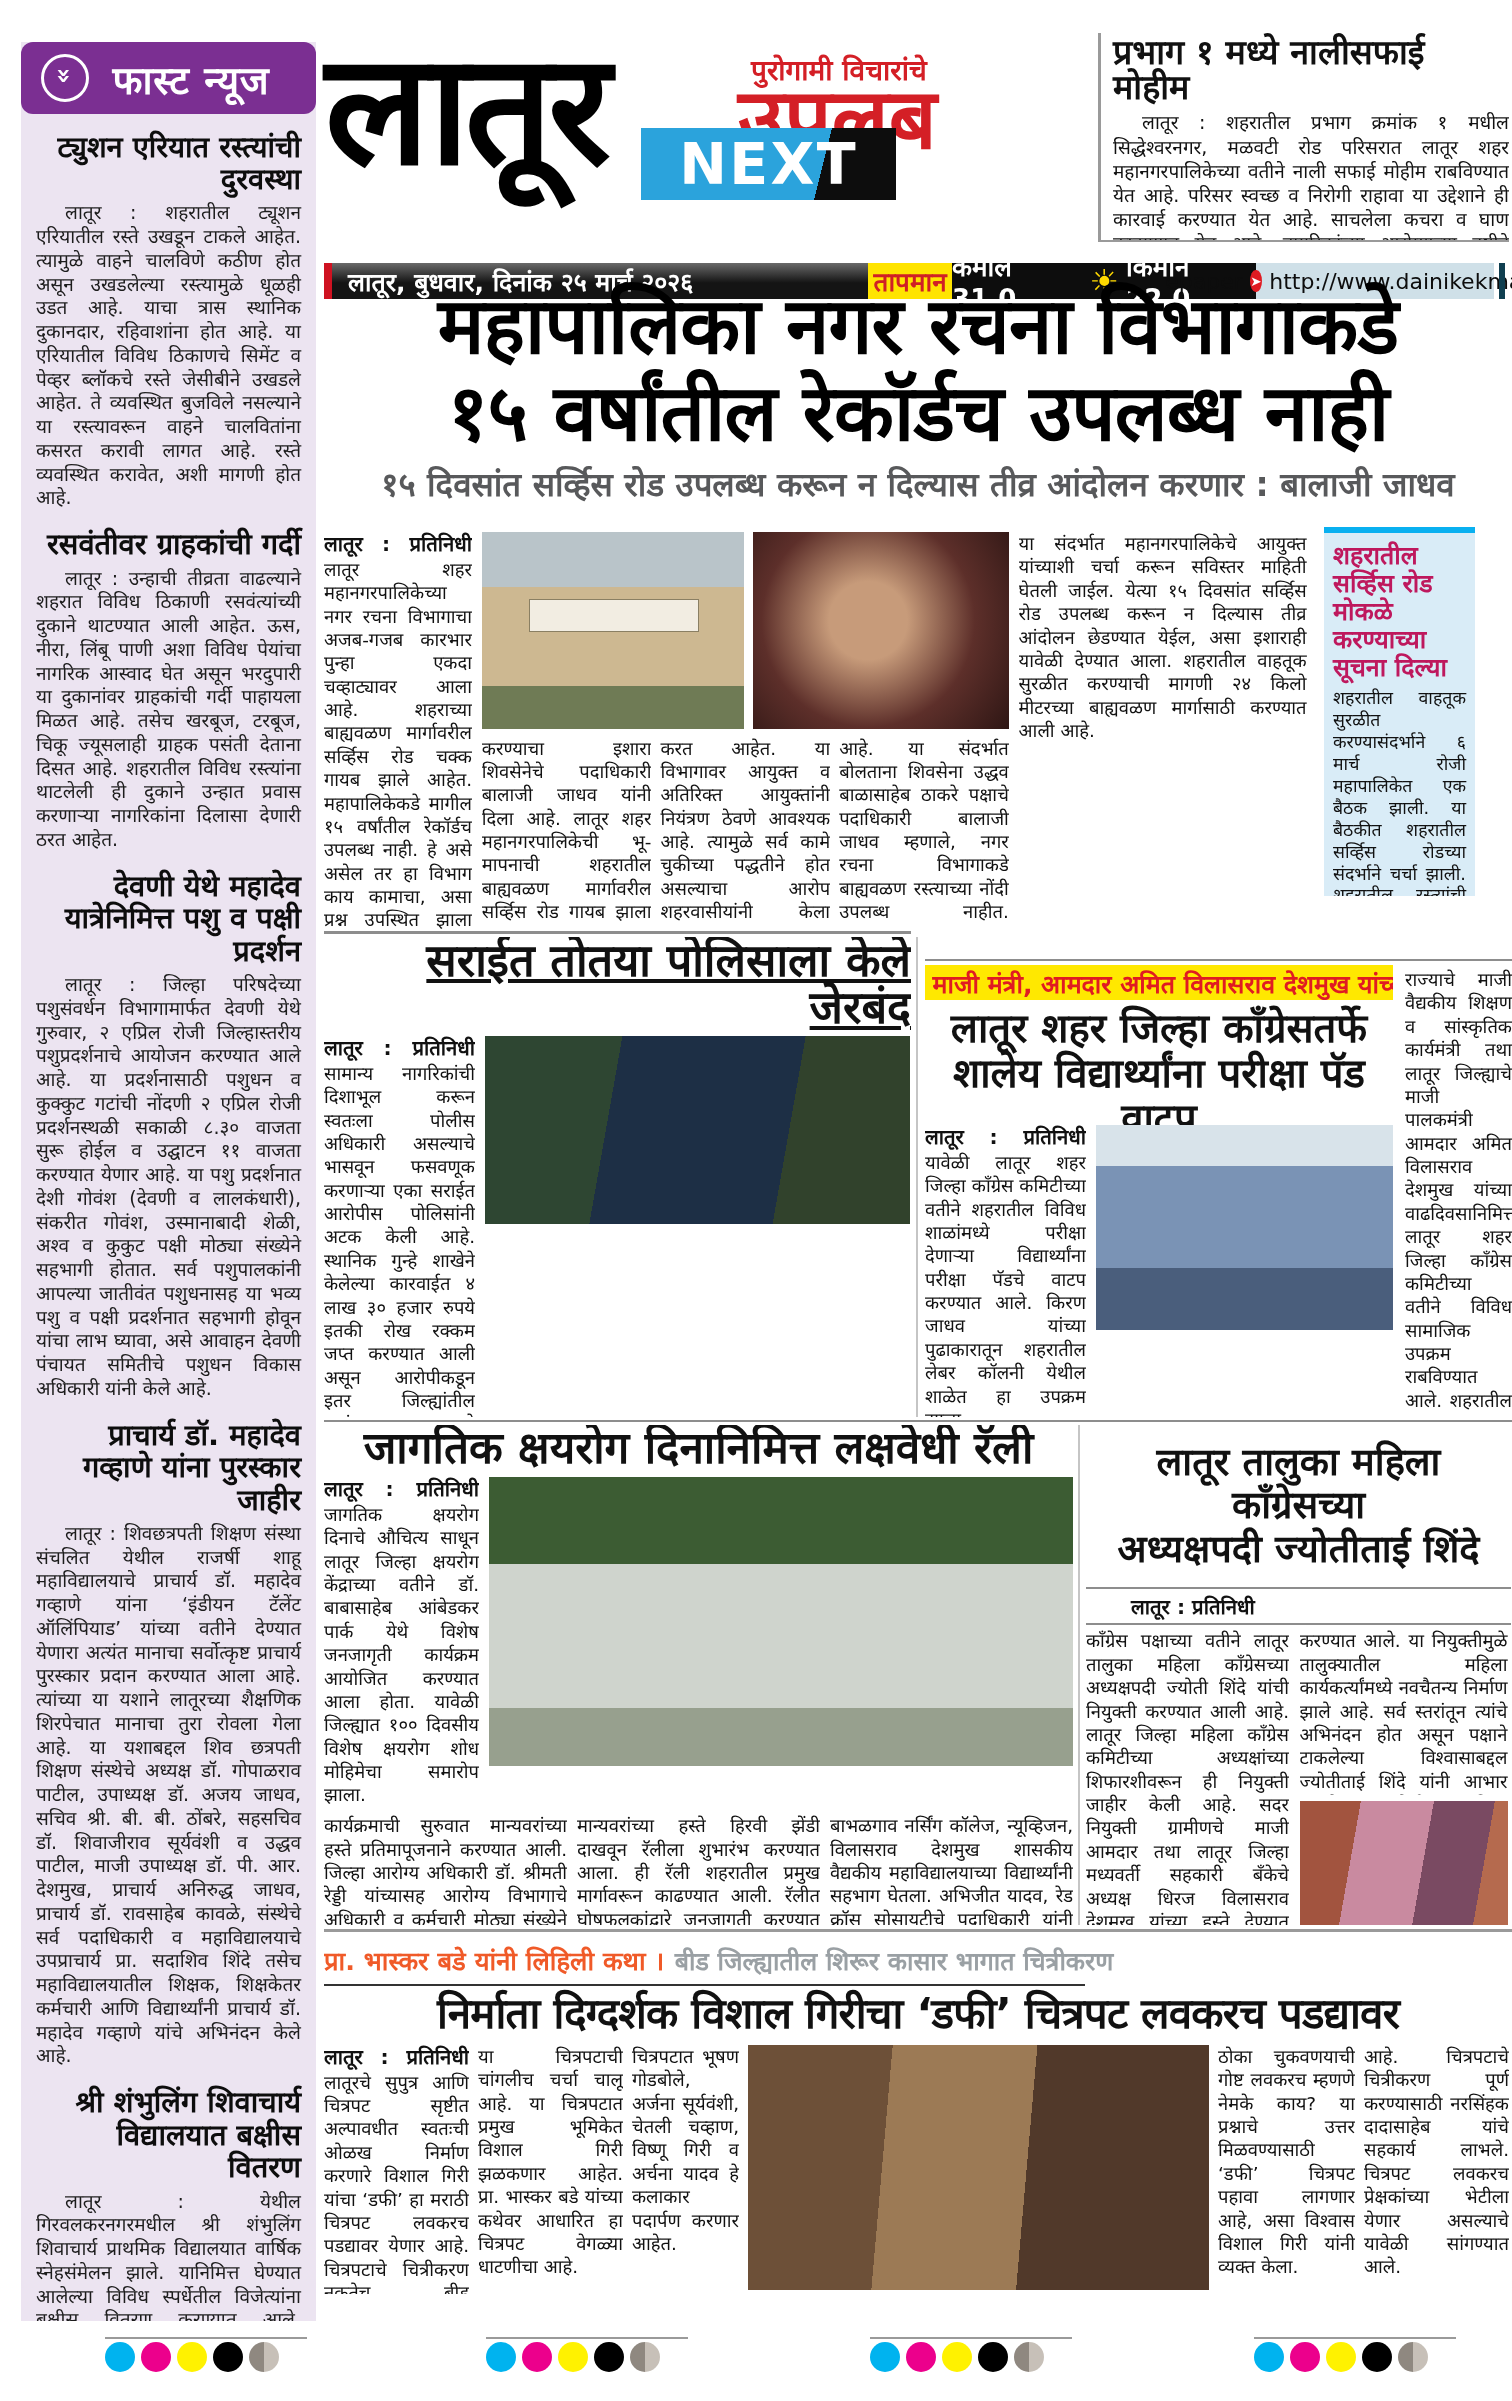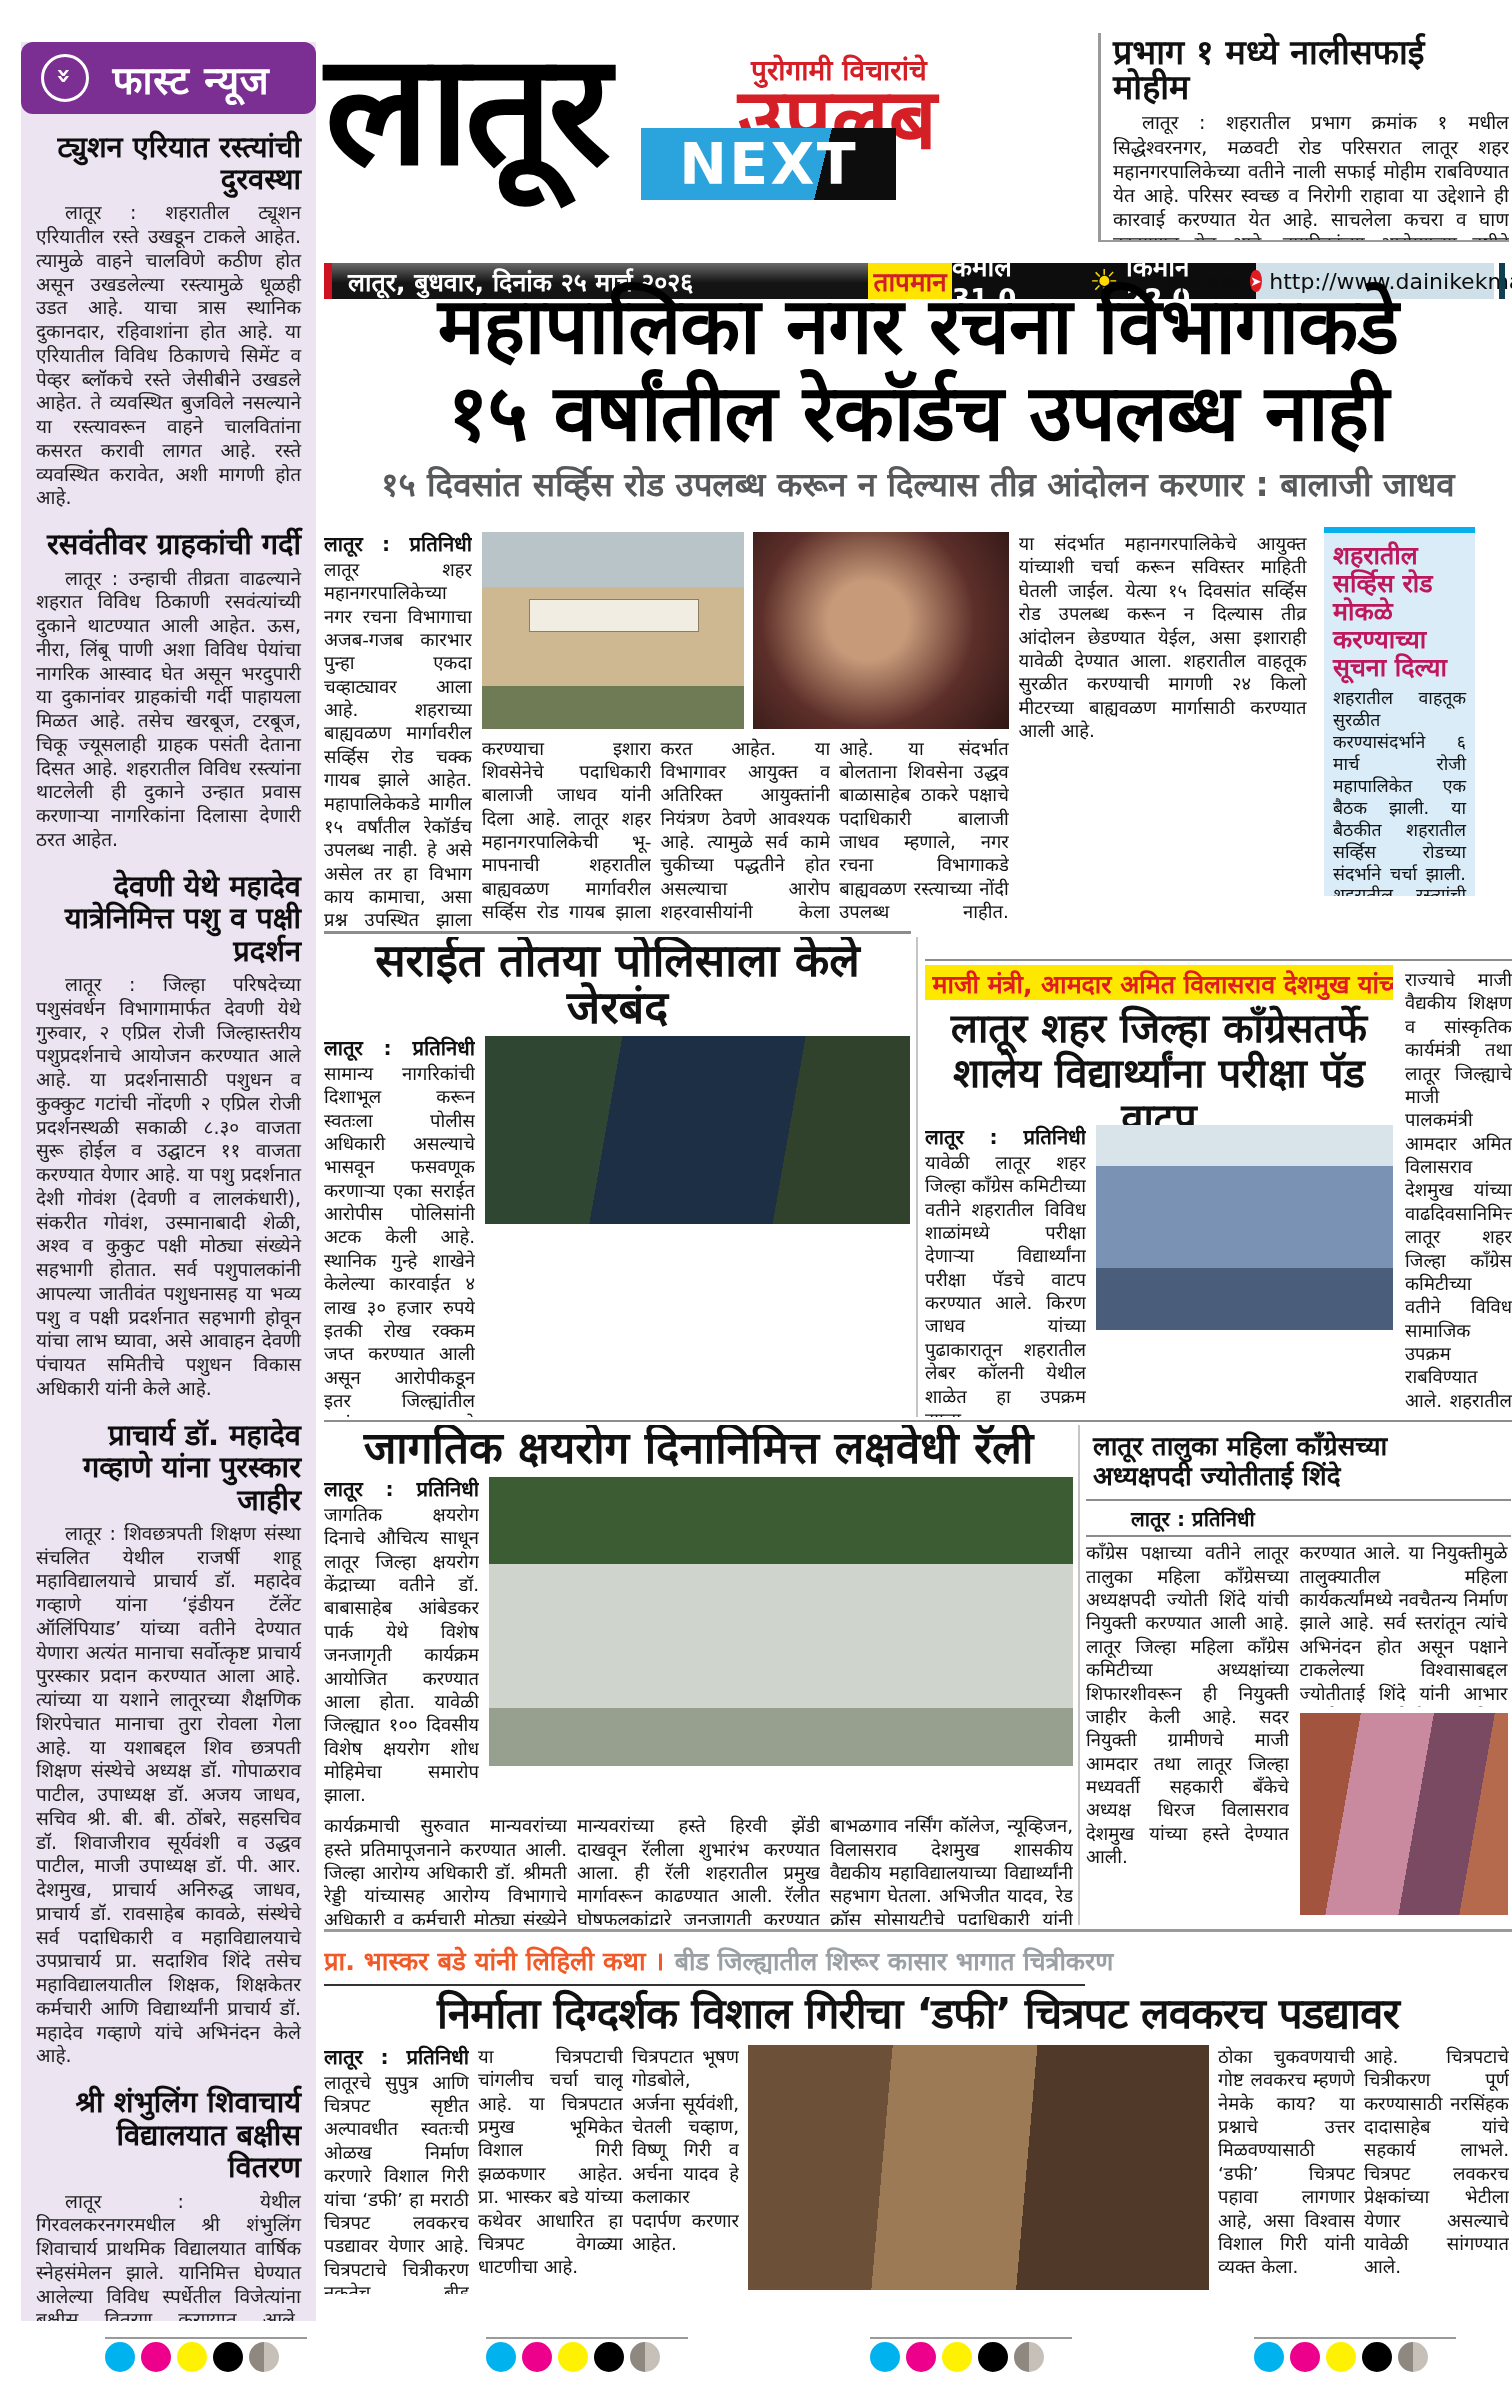--- a/index.html
+++ b/index.html
@@ -51,21 +51,21 @@
   .ph-press{width:256px;height:197px;background:radial-gradient(circle at 45% 45%,#c79b7a 0 22%,#5d2f2a 60%,#2e1614 100%);}
   .lead-midcols{display:flex;gap:9px;height:185px;}
   .lead-mc{flex:1;}
   
   .svcbox{position:absolute;left:1324px;top:527px;width:151px;height:369px;background:#d9ecf7;border-top:6.8px solid #09b0f0;padding:7.5px 9px;box-sizing:border-box;overflow:hidden;}
   .svcbox h3{margin:1.5px 0 6px 0;font-size:25px;line-height:1.12;color:#be185d;}
   .svcbox p{margin:0;font-size:17.7px;line-height:1.24;text-align:justify;}
   
   .rule{position:absolute;background:#8d8d8d;}
   .police{position:absolute;left:324px;top:937px;width:587px;height:480px;overflow:hidden;}
-  .police h2{margin:0;text-align:center;font-size:45px;line-height:1.05;}
+  .police h2{margin:0;text-align:right;font-size:45px;line-height:1.05;text-decoration:underline;}
   .byline{font-size:20.3px;font-weight:bold;margin:4.5px 0;}
   .police-row{display:flex;gap:9.8px;margin-top:4.5px;}
   .police-left{width:151px;}
   .ph-police{width:425px;height:188px;background:linear-gradient(100deg,#2e4632 0 30%,#1d2f45 30% 70%,#31422c 70%);}
   .congress{position:absolute;left:925px;top:965px;width:587px;height:452px;overflow:hidden;}
   .cong-kicker{width:468px;height:35px;background:#ffe800;color:#e01b22;font-size:25px;font-weight:bold;display:flex;align-items:center;padding-left:7.5px;box-sizing:border-box;white-space:nowrap;overflow:hidden;}
   .cong-head{width:468px;text-align:center;font-size:40px;font-weight:bold;line-height:1.12;margin-top:6px;}
   .cong-right{position:absolute;right:0;top:3px;width:107px;height:444px;}
   .cong-main{position:absolute;left:0;top:160px;width:468px;}
   .cong-row{display:flex;gap:9.8px;}
@@ -73,21 +73,21 @@
   .ph-class{width:297px;height:205px;background:linear-gradient(#d8e3ea 0 20%,#7a93b5 20% 70%,#4a5e7c 70%);}
   
   .tb{position:absolute;left:324px;top:1425px;width:749px;height:500px;overflow:hidden;}
   .tb h2{margin:0;text-align:center;font-size:44px;line-height:1.05;}
   .tb-row{display:flex;gap:9.8px;margin-top:6px;}
   .tb-left{width:155px;}
   .ph-rally{width:584px;height:289px;background:linear-gradient(#3c5c33 0 30%,#cfd4cd 30% 80%,#97a08e 80%);}
   .tb-cols{display:flex;gap:9.8px;margin-top:7.5px;height:119px;}
   .tb-cols .ncol{flex:1;}
   .mahila{position:absolute;left:1086px;top:1425px;width:425px;height:500px;overflow:hidden;}
-  .mahila h2{margin:7px;text-align:left;font-size:26px;line-height:1.14;}
+  .mahila h2{margin:16px;text-align:center;font-size:38px;line-height:1.14;}
   .mah-rules{border-top:2.3px solid #8d8d8d;border-bottom:2.3px solid #8d8d8d;padding:3px 0;margin-top:7.5px;display:flex;gap:10.5px;}
   .mah-row{display:flex;gap:10.5px;margin-top:4.5px;}
   .mah-c{width:203px;}
   .mah-right{width:208px;display:flex;flex-direction:column;gap:6px;}
   .ph-women{width:208px;height:202px;background:linear-gradient(100deg,#a2543f 0 25%,#c98aa0 25% 55%,#7a4a62 55% 80%,#b56a4e 80%);}
   
   .film{position:absolute;left:324px;top:1929px;width:1188px;height:407px;overflow:hidden;border-top:3.8px solid #9a9a9a;}
   .film-kicker{display:flex;gap:10.5px;align-items:baseline;margin-top:10.5px;white-space:nowrap;}
   .fk1{color:#f05a28;font-size:25.6px;font-weight:bold;}
   .fk2{color:#9aa0a4;font-size:25px;font-weight:bold;}

